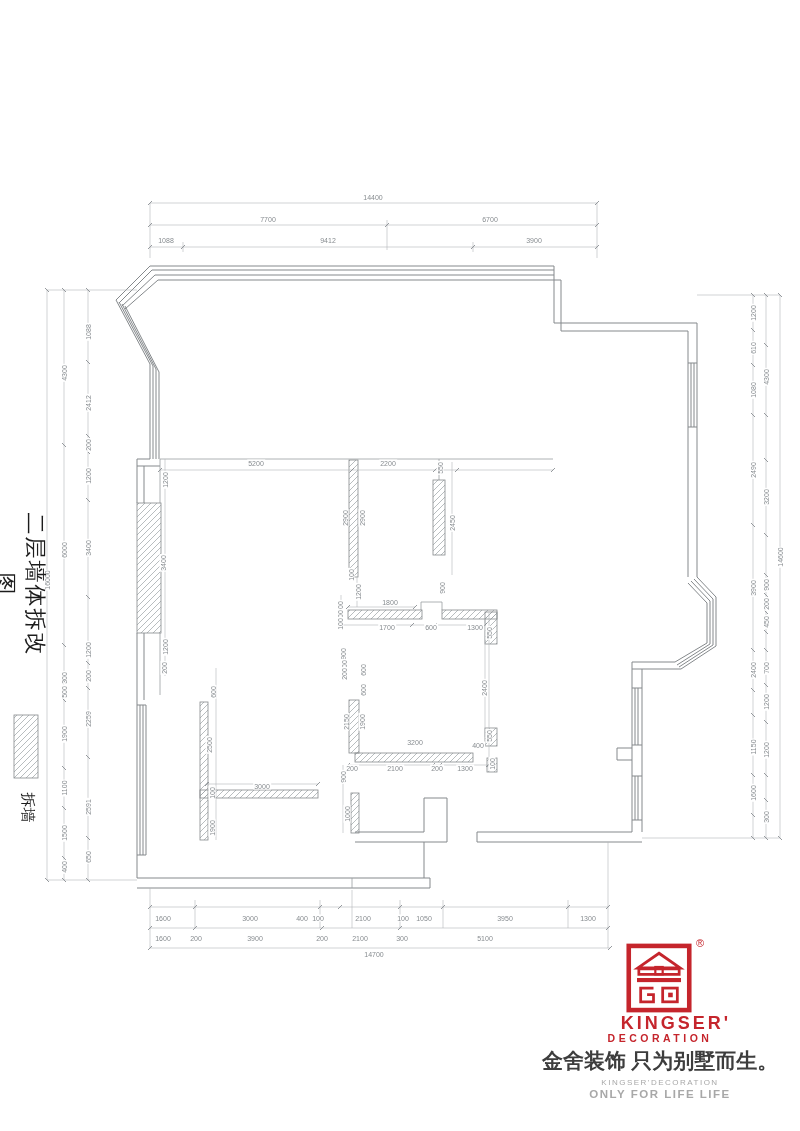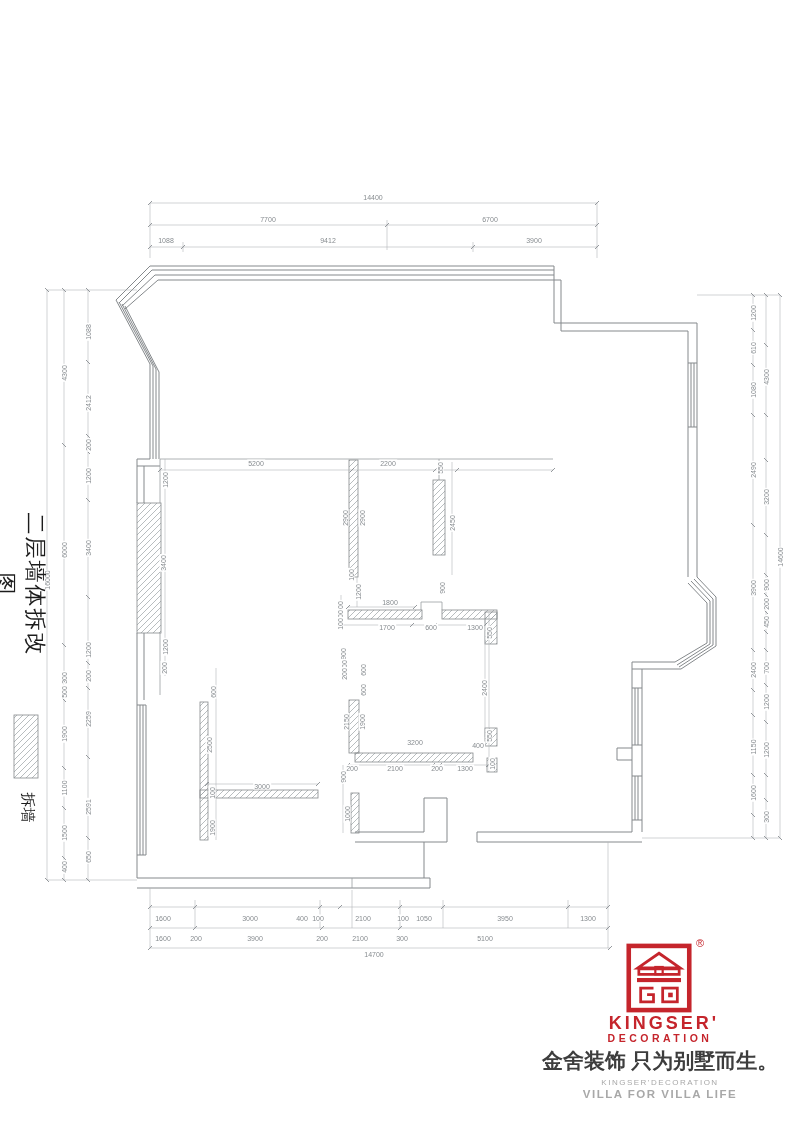--- a/index.html
+++ b/index.html
@@ -11,21 +11,21 @@
        color:#878c90;background:#fff;padding:0 1px;white-space:nowrap;}
   .title-vert{position:absolute;left:-62px;top:553px;width:160px;text-align:center;
        transform:rotate(90deg);font-family:"Liberation Serif",serif;font-size:22px;
        letter-spacing:2px;color:#1c1c1c;border-bottom:1px solid #1c1c1c;
        box-shadow:0 3px 0 -2px #1c1c1c;padding-bottom:2px;}
   .legend-label{position:absolute;left:-1px;top:798px;width:56px;text-align:center;
        transform:rotate(90deg);font-family:"Liberation Serif",serif;font-size:15px;color:#1c1c1c;}
   .logo-block{position:absolute;left:540px;top:935px;width:245px;text-align:center;}
   .logo-mark{position:absolute;left:86px;top:8px;width:66px;height:70px;}
   .logo-reg{position:absolute;left:156px;top:2px;color:var(--logo-red);font-size:11px;}
-  .logo-brand{position:absolute;left:4px;top:78px;width:240px;text-align:center;
+  .logo-brand{position:absolute;left:16px;top:78px;width:240px;text-align:center;
        color:var(--logo-red);font-weight:bold;font-size:18px;letter-spacing:3px;}
   .logo-brand-sub{position:absolute;left:0;top:97px;width:240px;text-align:center;
        color:var(--logo-red);font-weight:bold;font-size:10.5px;letter-spacing:3.5px;}
   .logo-slogan{position:absolute;left:-35px;top:112px;width:310px;text-align:center;
        font-family:"Liberation Serif",serif;font-weight:bold;font-size:21px;color:#3d3d3d;}
   .logo-sub-en{position:absolute;left:0;top:143px;width:240px;text-align:center;
        color:var(--logo-gray);font-size:8px;letter-spacing:1.5px;}
   .logo-tagline{position:absolute;left:0;top:153px;width:240px;text-align:center;
        color:var(--logo-gray);font-weight:bold;font-size:11.5px;letter-spacing:1.5px;}
 </style>
@@ -275,16 +275,16 @@
       <rect x="12" y="38" width="48" height="4.5" fill="#c5252c" stroke="none"></rect>
       <path d="M30 49 H16 V64 H30 V56 H23" fill="none" stroke="#c5252c" stroke-width="3"></path>
       <rect x="40" y="49" width="16" height="15" fill="none" stroke="#c5252c" stroke-width="3"></rect>
       <rect x="46" y="54" width="5" height="5" fill="#c5252c" stroke="none"></rect>
     </svg>
     <span class="logo-reg">®</span>
     <div class="logo-brand">KINGSER'</div>
     <div class="logo-brand-sub">DECORATION</div>
     <div class="logo-slogan">金舍装饰 只为别墅而生。</div>
     <div class="logo-sub-en">KINGSER'DECORATION</div>
-    <div class="logo-tagline">VILLA FOR VILLA LIFE</div>
+    <div class="logo-tagline">ONLY FOR LIFE LIFE</div>
   </div>
 
 </div>
 
 </body></html>

